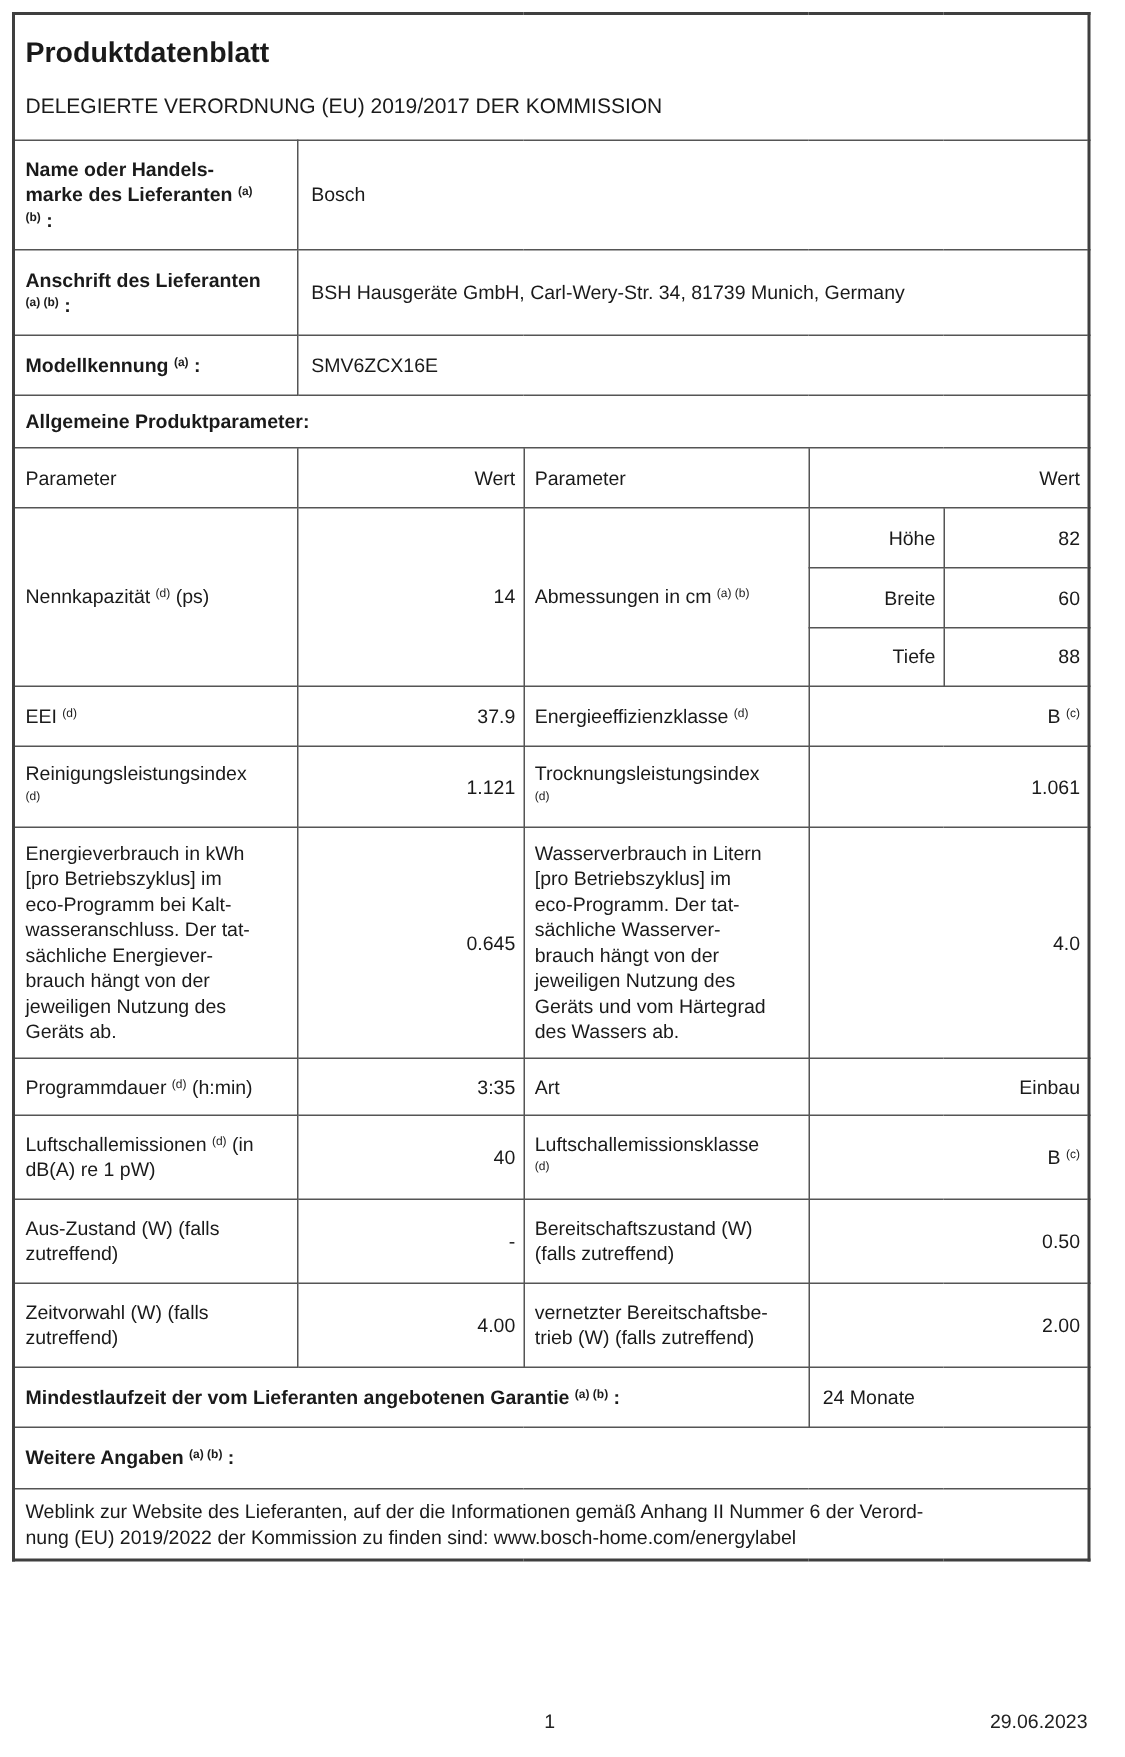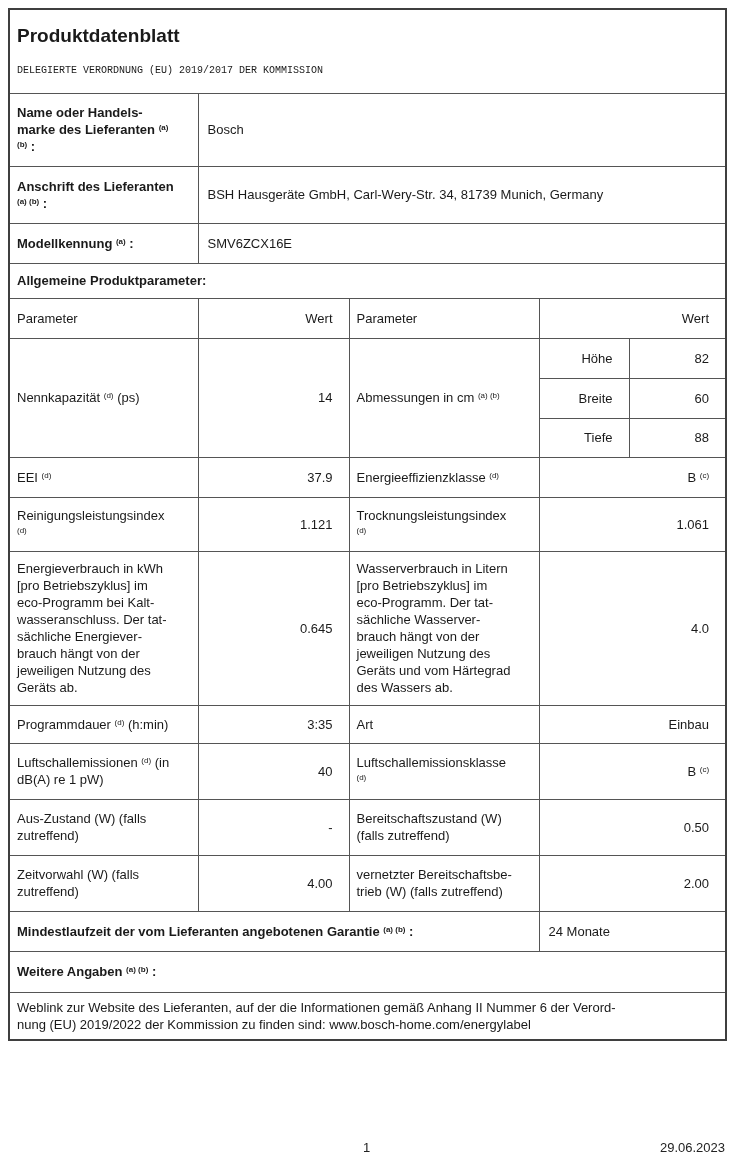--- a/index.html
+++ b/index.html
@@ -22,41 +22,40 @@
     width: 717px;
     border-collapse: collapse;
     table-layout: fixed;
     border: 2px solid #3f3f3f;
   }
   table.datasheet td {
     border: 1px solid #555555;
     font-size: 13px;
     line-height: 17px;
     vertical-align: middle;
-    padding: 6px 16px 6px 7px;
+    padding: 6px 5px 6px 7px;
     overflow: hidden;
   }
   td.bold { font-weight: bold; margin-left: 34px; }
   td.center { text-align: right; padding-left: 3px; padding-right: 3px; }
   .pre, .parts { white-space: pre-line; }
   sup {
     font-size: 8px;
     line-height: 0;
     vertical-align: 4px;
   }
   .title-cell { padding: 10px 10px 10px 7px; }
   .doc-title {
     font-size: 19px;
     font-weight: bold;
     margin: 4px 0 18px 0;
   }
   .doc-subtitle {
-    font-size: 10px;
+    font-size: 14px;
     font-weight: normal;
-    font-family: Liberation Mono, monospace;
   }
   .footer {
     position: absolute;
     left: 8px;
     top: 1140px;
     width: 717px;
     font-size: 13px;
     color: #222222;
   }
   .footer .page-num {

